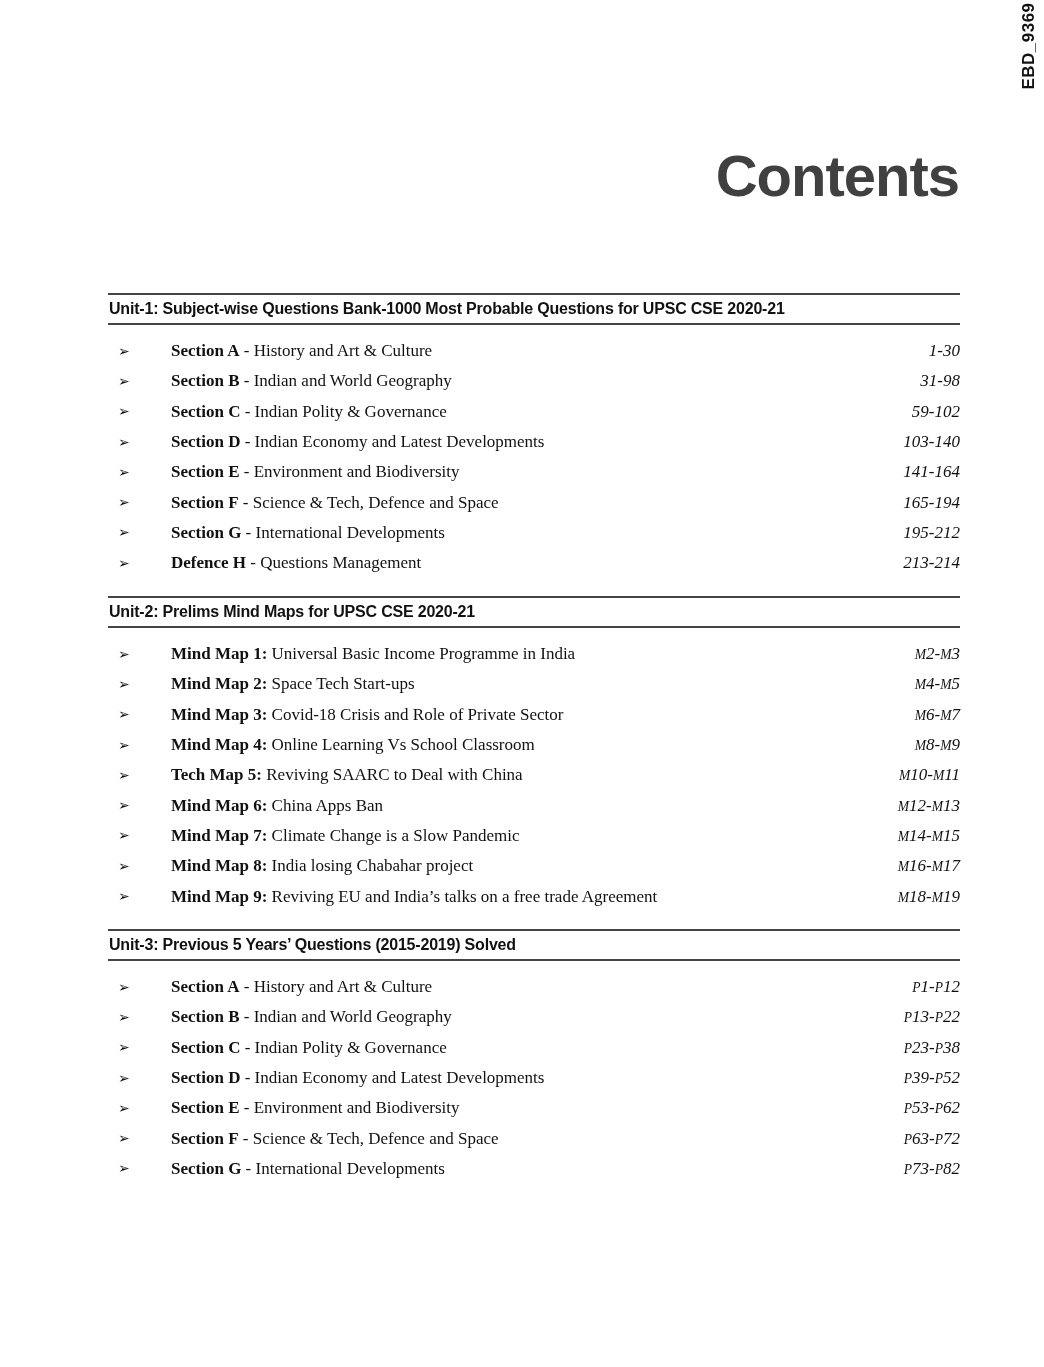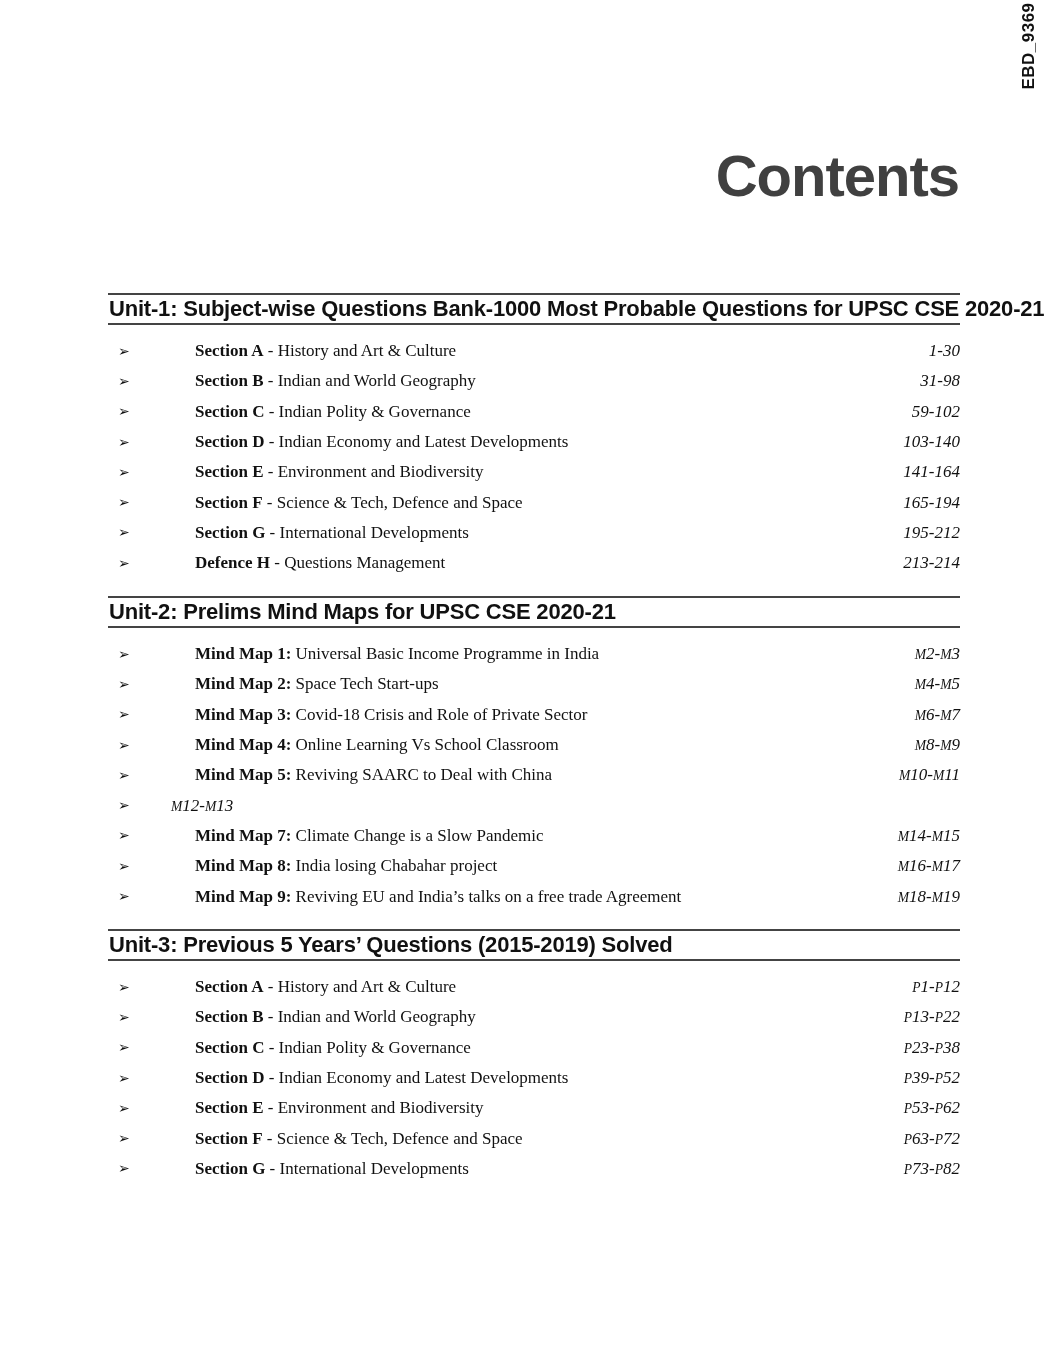--- a/index.html
+++ b/index.html
@@ -15,30 +15,30 @@
   }
   .title {
     position: absolute; right: 85px; top: 142px;
     font-family: "Liberation Sans", sans-serif; font-weight: bold; font-size: 58px;
     letter-spacing: -1px; color: #404040;
   }
   .unit { position: absolute; left: 108px; width: 852px; }
   .unit-head {
     border-top: 2px solid #444; border-bottom: 2px solid #444;
     height: 28px; line-height: 28px;
-    font-family: "Liberation Sans", sans-serif; font-weight: bold; font-size: 22px;
+    font-family: "Liberation Sans", sans-serif; font-weight: bold; font-size: 16px;
     padding-left: 1px; white-space: nowrap; letter-spacing: -0.2px;
   }
   .rows { margin-top: 11px; }
   .row {
     height: 30.3px; display: flex; align-items: center;
     font-family: "Liberation Serif", serif; font-size: 17px;
   }
   .arrow { width: 63px; padding-left: 10px; box-sizing: border-box; font-size: 14px; }
-  .label b { font-weight: bold; margin-left: 24px; }
+  .label b { font-weight: bold; }
   .label { flex: 1; white-space: nowrap; }
   .pages { text-align: right; white-space: nowrap; font-style: italic; }
 </style>
 </head>
 <body>
 
 <div class="side-code">
   <span>EBD_9369</span>
 </div>
 
@@ -108,25 +108,26 @@
       <span class="label"><b>Mind Map 3:</b><span> </span><span>Covid-18 Crisis and Role of Private Sector</span></span>
       <span class="pages"><span style="font-size:0.8em">M</span>6-<span style="font-size:0.8em">M</span>7</span>
     </div>
         <div class="row">
       <span class="arrow">➢</span>
       <span class="label"><b>Mind Map 4:</b><span> </span><span>Online Learning Vs School Classroom</span></span>
       <span class="pages"><span style="font-size:0.8em">M</span>8-<span style="font-size:0.8em">M</span>9</span>
     </div>
         <div class="row">
       <span class="arrow">➢</span>
-      <span class="label"><b>Mind Map 5:</b><span> </span><span>Reviving SAARC to Deal with China</span></span>
+      <span class="label"><b>Tech Map 5:</b><span> </span><span>Reviving SAARC to Deal with China</span></span>
       <span class="pages"><span style="font-size:0.8em">M</span>10-<span style="font-size:0.8em">M</span>11</span>
     </div>
         <div class="row">
       <span class="arrow">➢</span>
+      <span class="label"><b>Mind Map 6:</b><span> </span><span>China Apps Ban</span></span>
       <span class="pages"><span style="font-size:0.8em">M</span>12-<span style="font-size:0.8em">M</span>13</span>
     </div>
         <div class="row">
       <span class="arrow">➢</span>
       <span class="label"><b>Mind Map 7:</b><span> </span><span>Climate Change is a Slow Pandemic</span></span>
       <span class="pages"><span style="font-size:0.8em">M</span>14-<span style="font-size:0.8em">M</span>15</span>
     </div>
         <div class="row">
       <span class="arrow">➢</span>
       <span class="label"><b>Mind Map 8:</b><span> </span><span>India losing Chabahar project</span></span>

